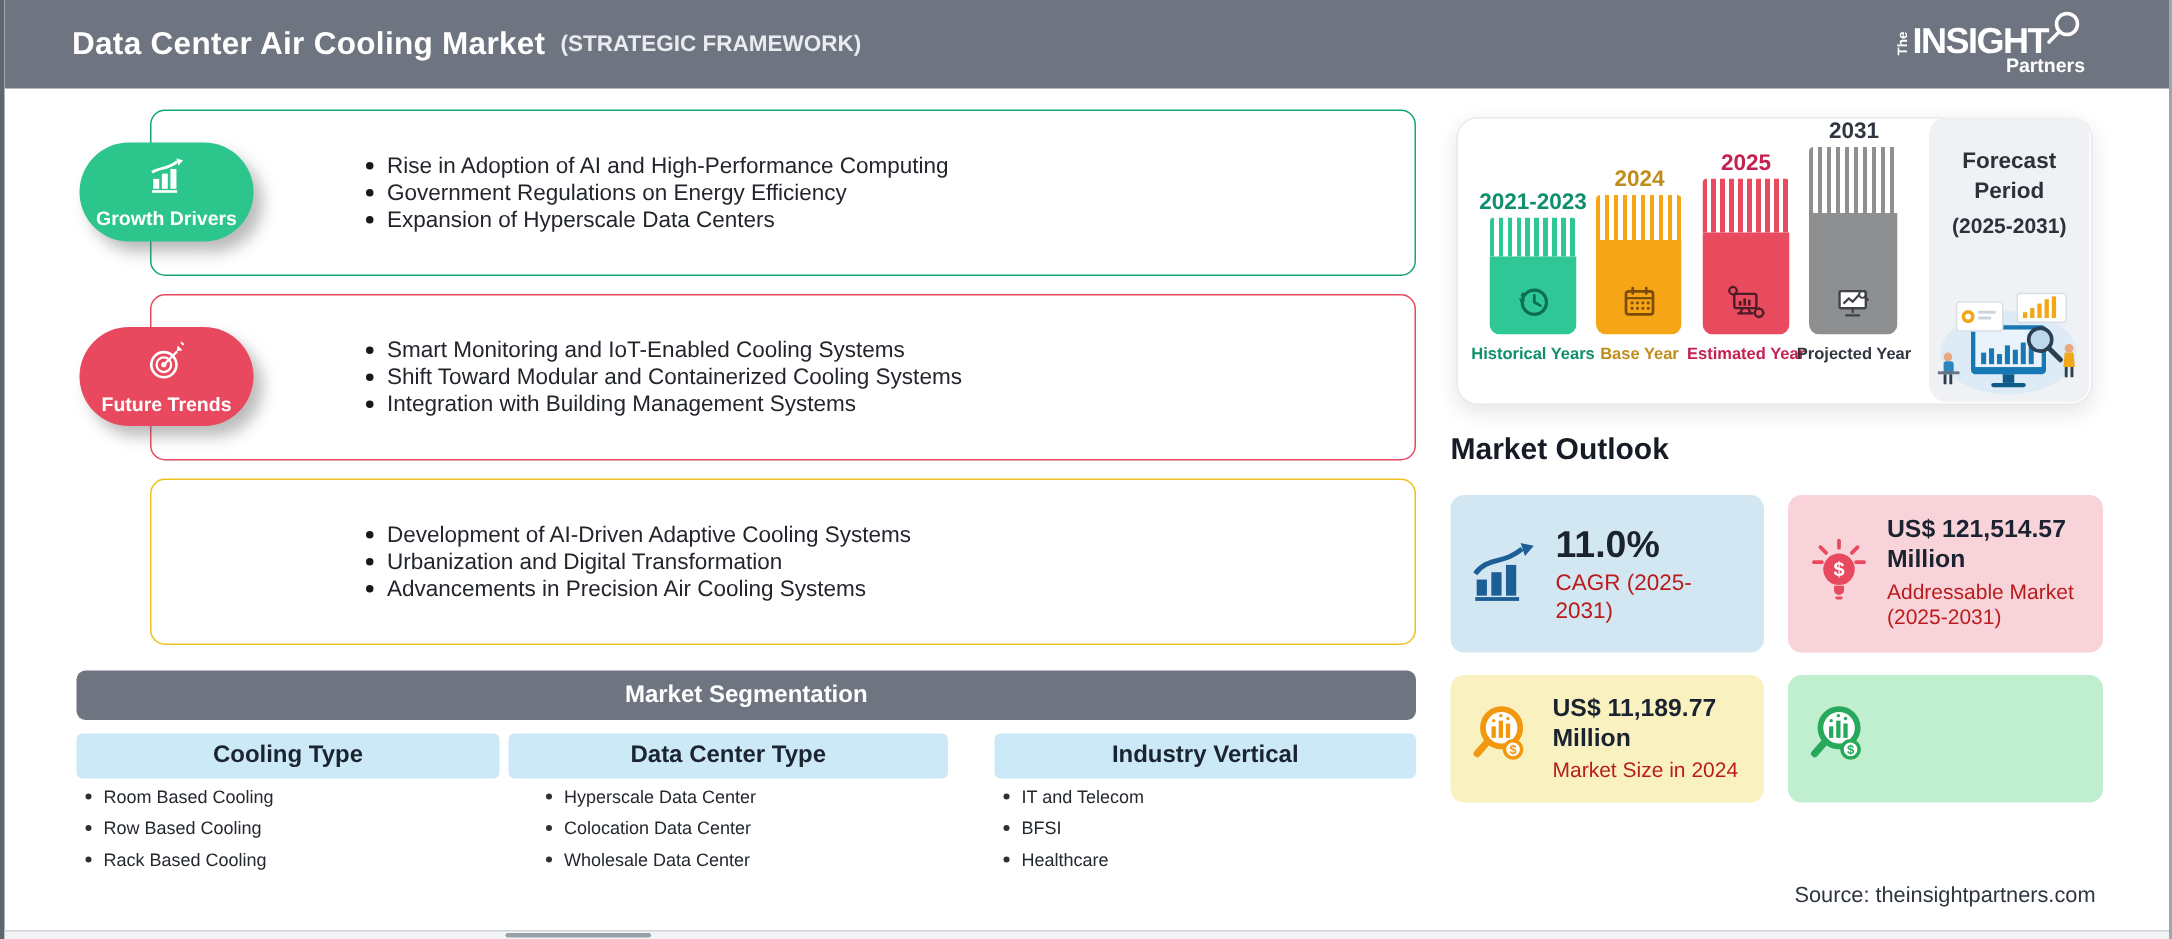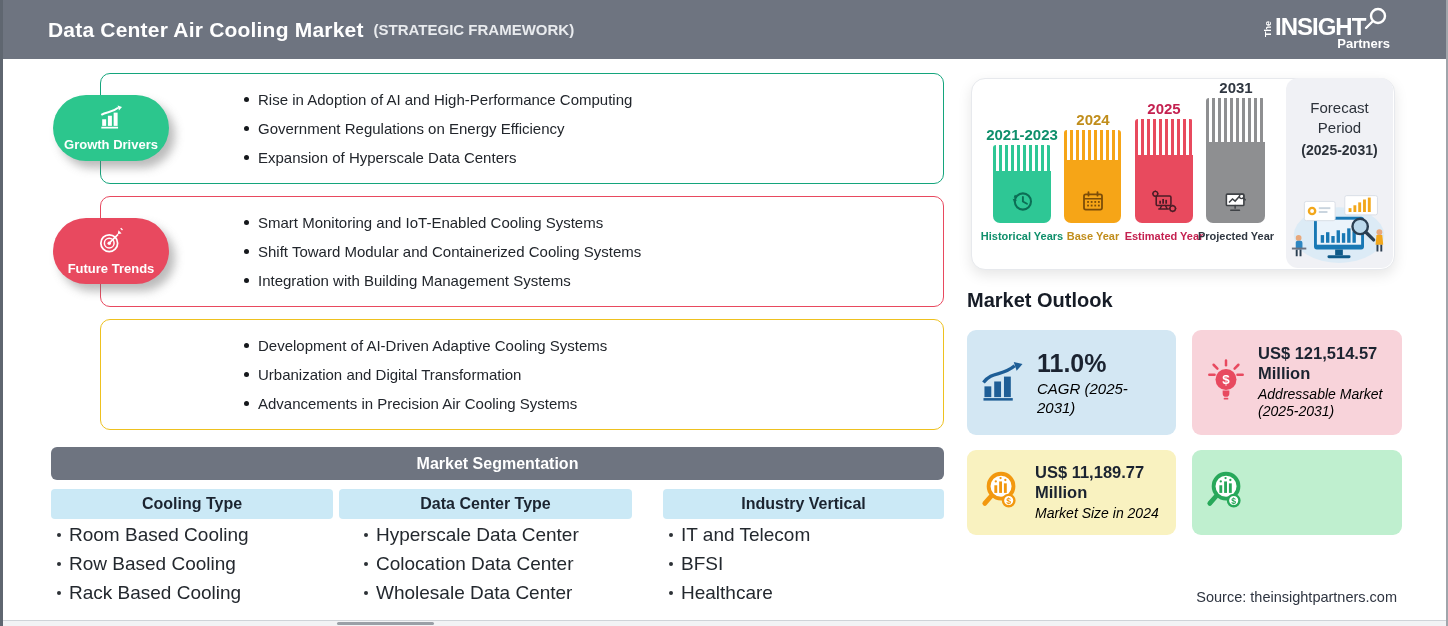--- a/index.html
+++ b/index.html
@@ -15,66 +15,66 @@
   .lg-the{fill:#ffffff;font-size:9px;font-weight:bold;font-family:"Liberation Sans",sans-serif;}
   .lg-partners{fill:#ffffff;font-size:13px;font-weight:bold;font-family:"Liberation Sans",sans-serif;}
   .lg-ring{fill:none;stroke:#ffffff;stroke-width:2.4px;}
   .lg-handle{stroke:#ffffff;stroke-width:2.4px;stroke-linecap:round;}
 
   
   .section{position:absolute;left:50px;width:891px;height:111px;}
   .s1{top:73px}.s2{top:196px}.s3{top:319px}
   .sec-box{position:absolute;left:47px;top:0;right:0;bottom:0;background:#fff;border:1.6px solid var(--bc);
            border-radius:10px;box-sizing:border-box;display:flex;flex-direction:column;justify-content:center;
-           gap:11px;padding-left:143px;}
+           padding-left:143px;}
   .badge{position:absolute;left:0;top:22px;width:116px;height:66px;border-radius:34px;background:var(--c);
          box-shadow:6px 7px 10px rgba(105,105,105,.45);display:flex;flex-direction:column;align-items:center;
          justify-content:center;z-index:2;}
   .badge-label{color:#fff;font-size:13px;font-weight:bold;margin-top:2px;white-space:nowrap;}
   .bullet{display:flex;align-items:flex-start;font-size:15px;color:#22262c;line-height:1.2;}
   .bullet .dot{width:5px;height:5px;border-radius:50%;background:#15181c;margin:6px 9px 0 0;flex:none;}
 
   
   .seg-bar{position:absolute;left:48px;top:447px;width:893px;height:33px;background:#6e7480;border-radius:6px;
            color:#fff;font-size:16px;font-weight:bold;display:flex;align-items:center;justify-content:center;}
   .col-h{position:absolute;top:489px;height:30px;background:#cbe9f6;border-radius:4px;color:#1b2430;
          font-size:16px;font-weight:bold;display:flex;align-items:center;justify-content:center;}
   .ch1{left:48px;width:282px}.ch2{left:336px;width:293px}.ch3{left:660px;width:281px}
   .col-items{position:absolute;top:524px;display:flex;flex-direction:column;gap:7px;}
   .ci1{left:48px}.ci2{left:355px}.ci3{left:660px}
-  .seg-item{display:flex;align-items:center;font-size:19px;color:#23282e;}
+  .seg-item{display:flex;align-items:center;font-size:12px;color:#23282e;}
   .seg-item .dot{width:4px;height:4px;border-radius:50%;background:#2c3136;margin:0 8px 0 6px;flex:none;}
 
   
   .tl-card{position:absolute;left:968px;top:78px;width:422px;height:190px;background:#fff;border:1px solid #e7e9ed;
            border-radius:14px;box-shadow:0 5px 14px rgba(0,0,0,.10);}
   .tl-bar{position:absolute;border-radius:3px 3px 7px 7px;overflow:hidden;display:flex;flex-direction:column;}
   .tl-bar .stripes{background-image:repeating-linear-gradient(90deg,var(--c) 0 3px,#ffffff 3px 6px);}
   .tl-bar .solid{flex:1;background:var(--c);position:relative;}
   .icon-in-bar{position:absolute;left:50%;transform:translateX(-50%);bottom:8px;line-height:0;}
   .tb1{left:990px;top:145px;width:58px;height:78px}.tb1 .stripes{height:26px}
   .tb2{left:1061px;top:130px;width:57px;height:93px}.tb2 .stripes{height:30px}
   .tb3{left:1132px;top:119px;width:58px;height:104px}.tb3 .stripes{height:36px}
   .tb4{left:1203px;top:98px;width:59px;height:125px}.tb4 .stripes{height:44px}
   .yl{position:absolute;width:100px;text-align:center;font-size:15px;font-weight:bold;}
   .yl1{left:969px;top:126px}.yl2{left:1040px;top:111px}.yl3{left:1111px;top:100px}.yl4{left:1183px;top:79px}
   .bl{position:absolute;top:230px;width:100px;text-align:center;font-size:11px;font-weight:bold;line-height:1.25;}
   .bl1{left:969px}.bl2{left:1040px}.bl3{left:1111px}.bl4{left:1183px}
   .fc{position:absolute;left:1283px;top:78px;width:107px;height:190px;background:#f0f1f5;border-radius:12px;text-align:center;}
-  .fc-title{margin-top:20px;font-size:15px;font-weight:normal;color:#2c323a;line-height:1.3;padding:0 12px;}
+  .fc-title{margin-top:20px;font-size:15px;font-weight:bold;color:#2c323a;line-height:1.3;padding:0 12px;}
   .fc-range{margin-top:5px;font-size:14px;font-weight:bold;color:#2c323a;}
   .fc-ill{position:absolute;left:3px;bottom:3px;line-height:0;}
 
   
   .ol-title{position:absolute;left:964px;top:289px;font-size:20px;font-weight:bold;color:#161c26;}
   .card{position:absolute;border-radius:9px;background:var(--bg);display:flex;align-items:center;gap:11px;
         padding:10px 13px;box-sizing:border-box;}
   .card .txt{display:flex;flex-direction:column;}
   .card .val{font-weight:bold;color:#1b2330;line-height:1.2;}
-  .card .cap{color:#000000;line-height:1.25;margin-top:2px;font-style:italic;}
+  .card .cap{color:#b91c1c;line-height:1.25;margin-top:2px;}
   .c1{left:964px;top:330px;width:209px;height:105px}
   .c2{left:1189px;top:330px;width:210px;height:105px}
   .c3{left:964px;top:450px;width:209px;height:85px}
   .c4{left:1189px;top:450px;width:210px;height:85px}
   .c1 .val{font-size:25px}.c1 .cap{font-size:15px}
   .c2 .val,.c3 .val,.c4 .val{font-size:16.5px}
   .c2 .cap,.c3 .cap,.c4 .cap{font-size:14px}
   .mag-orange{color:#f2980f}.mag-green{color:#27a85a}
 
   .source{position:absolute;right:49px;top:589px;font-size:14.5px;color:#2e3440;}

